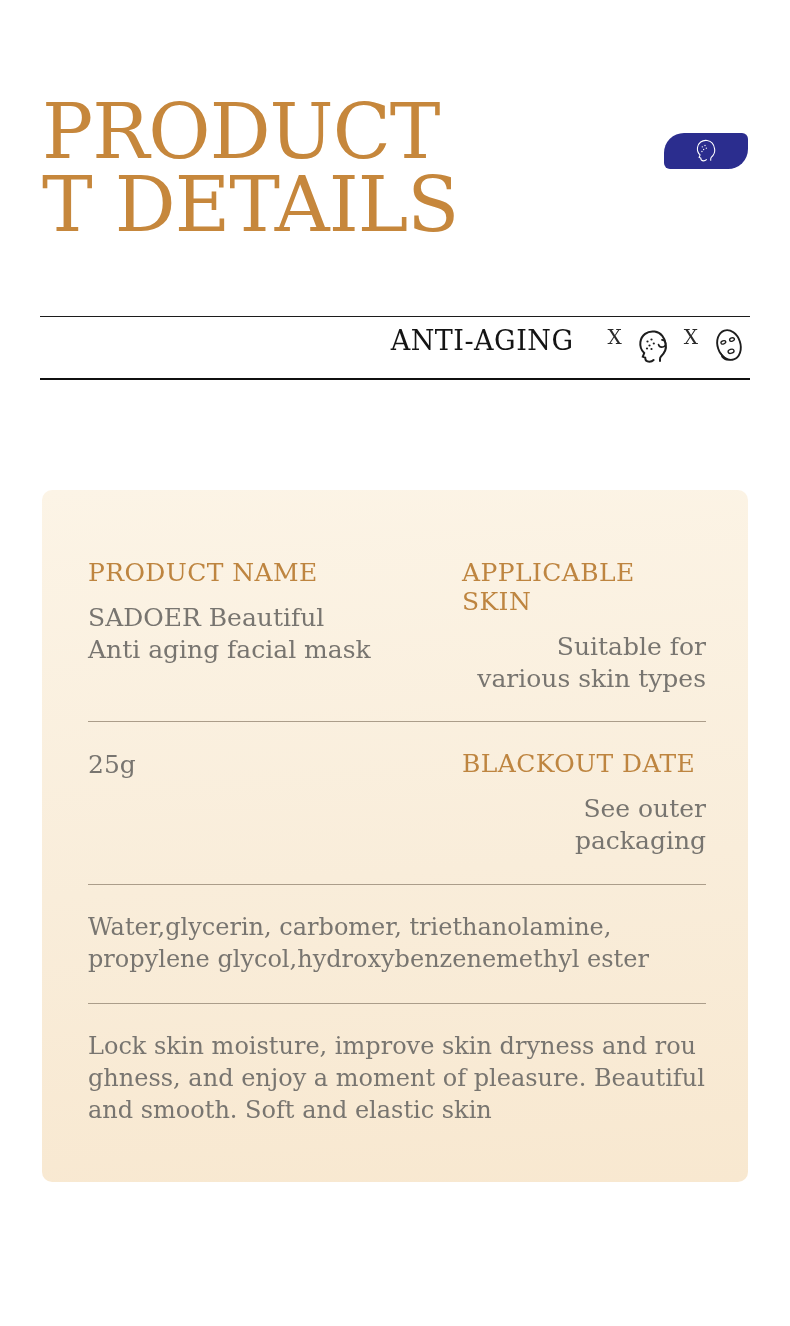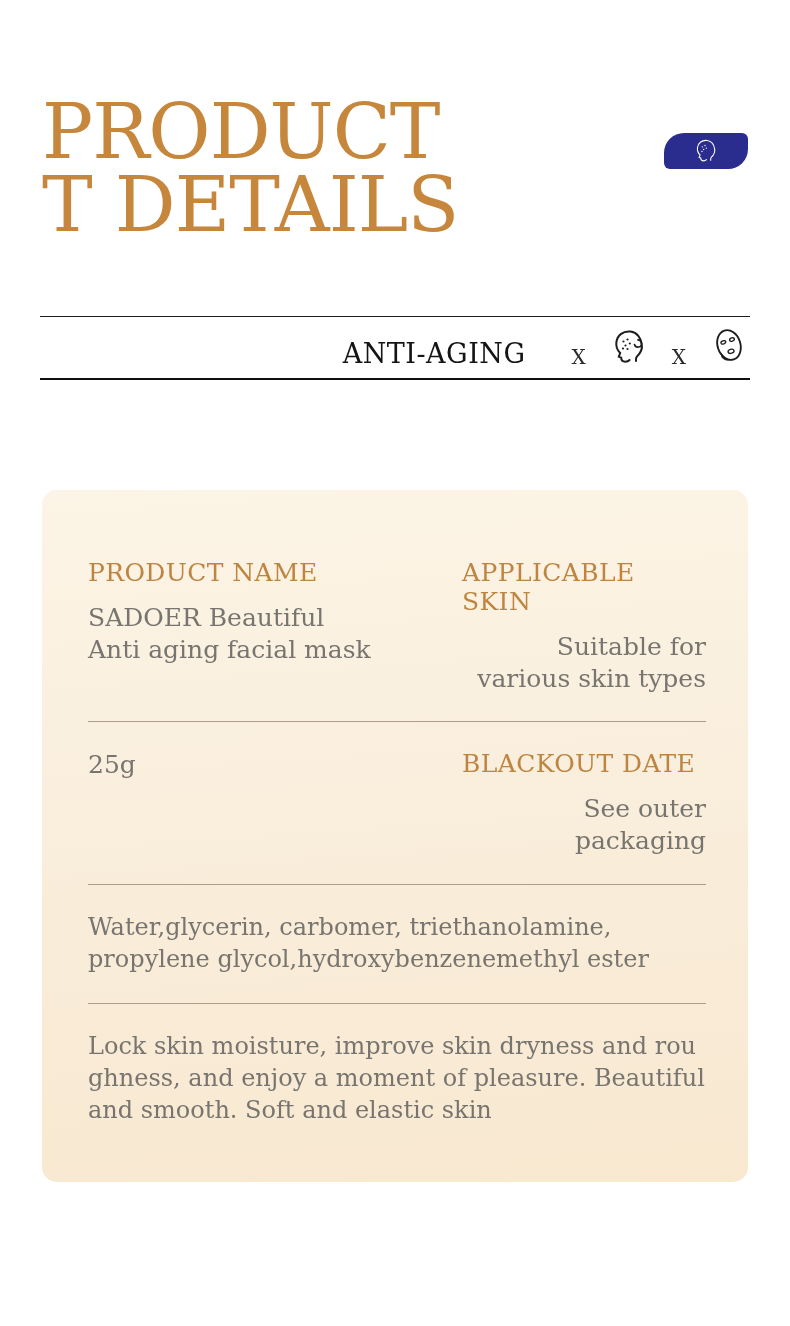--- a/index.html
+++ b/index.html
@@ -43,39 +43,39 @@
   .product-label {
     font-size:15px;
     line-height:1.35;
     color:#1b1b1b;
     white-space:pre-line;
     letter-spacing:0.2px;
   }
   .header-cluster {
     margin-left:auto;
     display:flex;
-    align-items:flex-end;
-    gap:24px;
+    align-items:flex-start;
+    gap:12px;
   }
   .category-title {
     font-size:27px;
     color:#141414;
     letter-spacing:0.5px;
     margin-right:22px;
   }
   .x-sep {
     font-size:20px;
     color:#2a2a2a;
   }
   .hdr-icon { display:block; }
 
   
   .detail-card {
     margin:110px 42px 0 42px;
-    border-radius:15px;
+    border-radius:10px;
     background:linear-gradient(176deg,#FCF4E6 0%,#F9EDDA 55%,#F8E8D0 100%);
     padding:68px 42px 56px 46px;
   }
   .two-col { display:grid; grid-template-columns:374px 1fr; }
   .sec-label {
     font-size:25px;
     color:#BE8540;
     letter-spacing:0.4px;
     margin-bottom:15px;
     font-weight:400;

